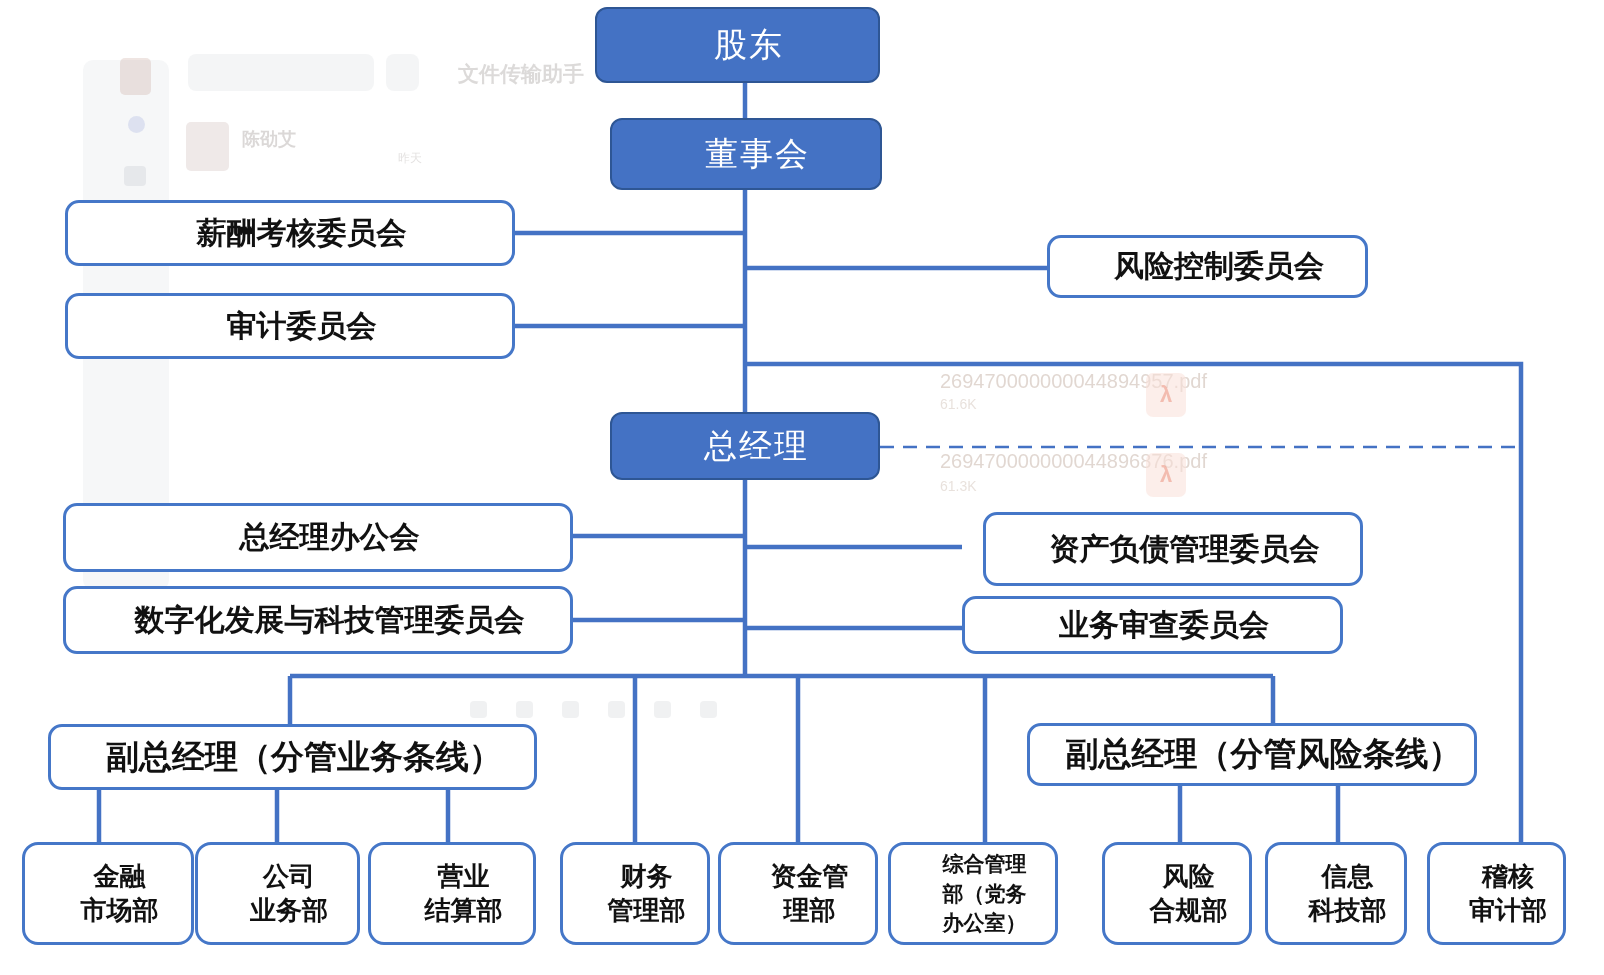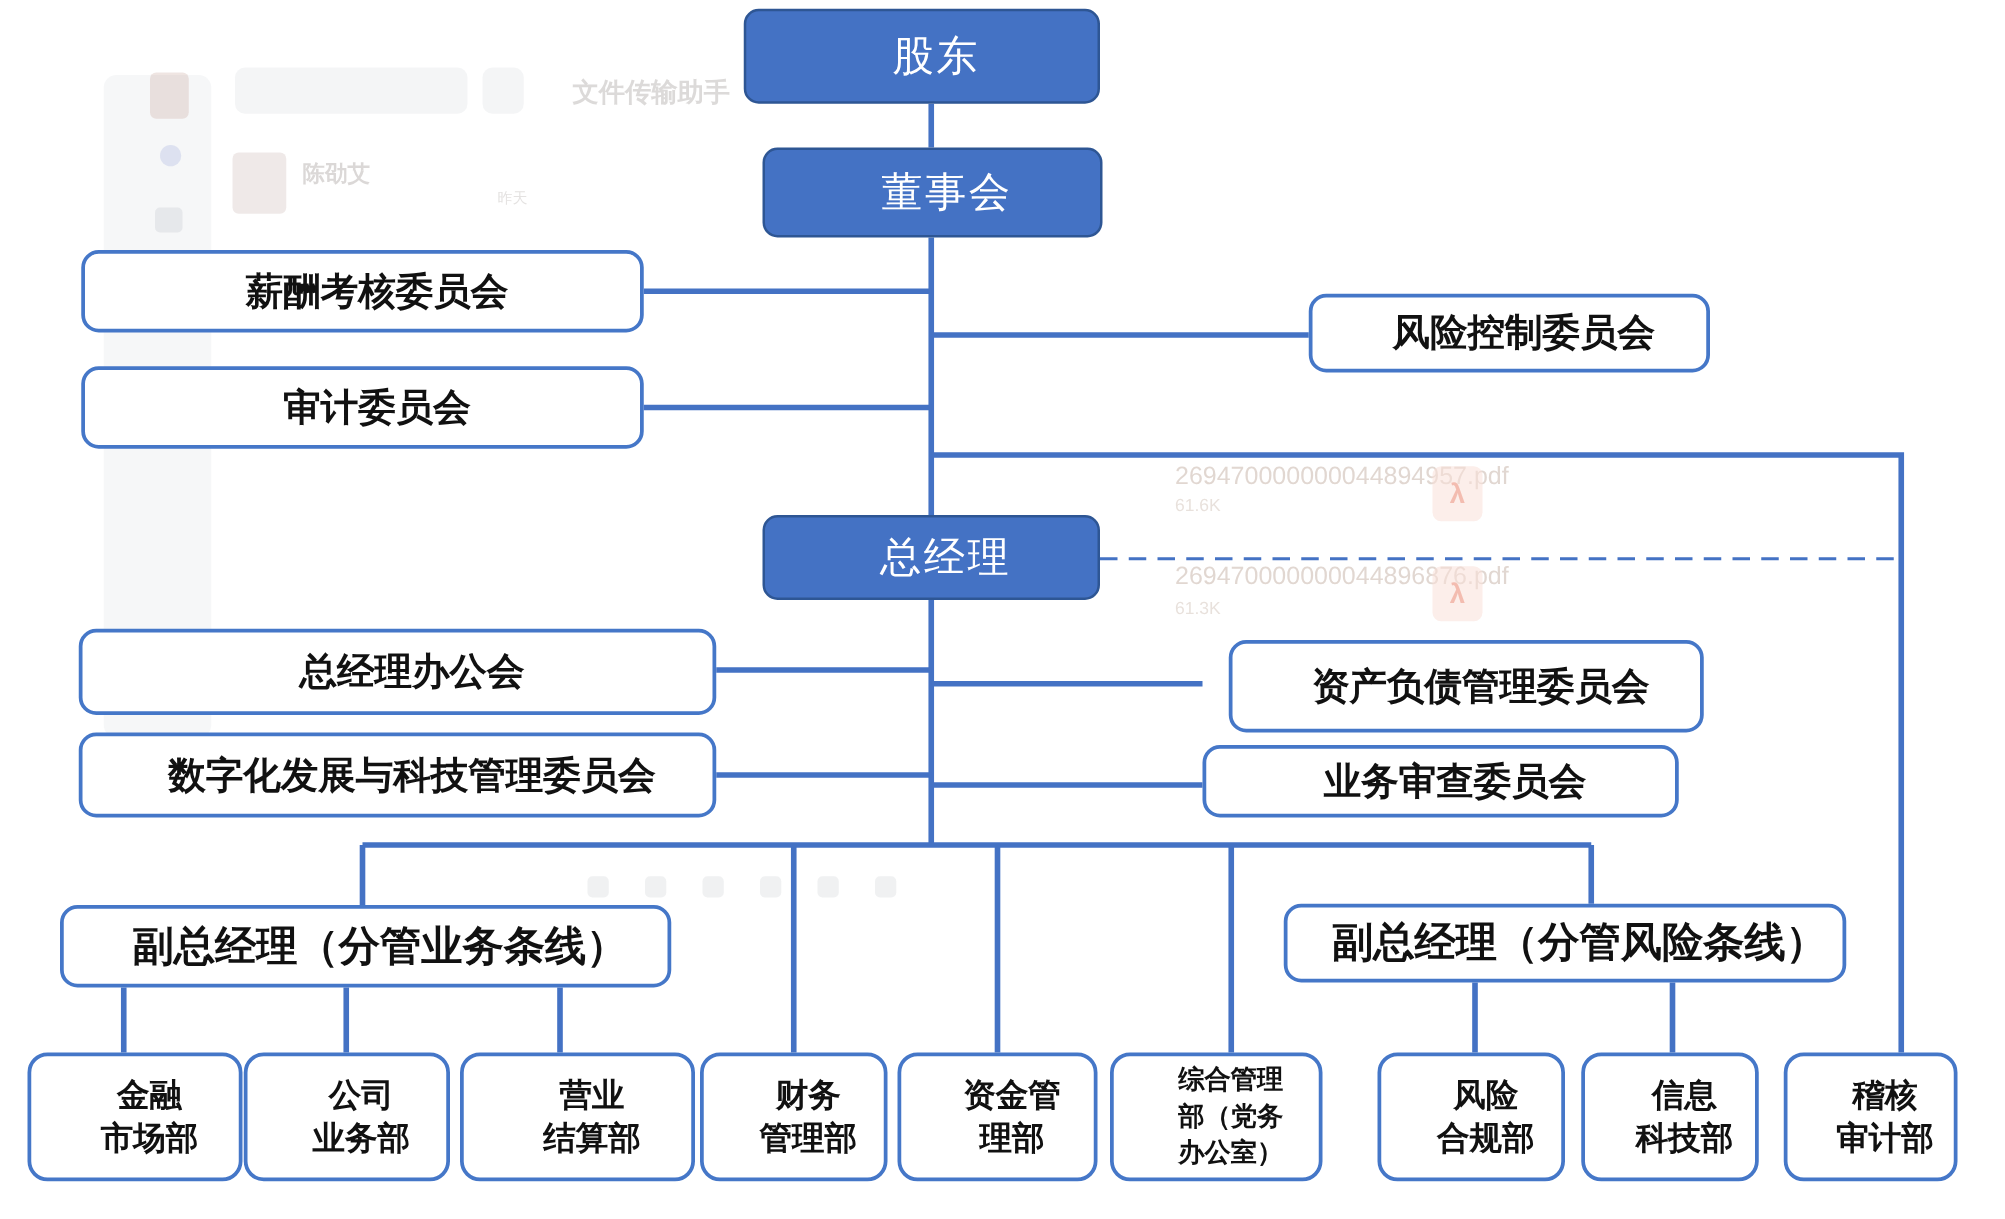--- a/index.html
+++ b/index.html
@@ -127,21 +127,21 @@
   <div class="node outline deputy" style="left:1027px;top:723px;width:450px;height:63px;">副总经理（分管风险条线）</div>
 
   <div class="node dept" style="left:22px;top:842px;width:172px;height:103px;">
     <span>金融</span>
     <span>市场部</span>
   </div>
   <div class="node dept" style="left:195px;top:842px;width:165px;height:103px;">
     <span>公司</span>
     <span>业务部</span>
   </div>
-  <div class="node dept" style="left:368px;top:842px;width:188px;height:103px;">
+  <div class="node dept" style="left:368px;top:842px;width:168px;height:103px;">
     <span>营业</span>
     <span>结算部</span>
   </div>
   <div class="node dept" style="left:560px;top:842px;width:150px;height:103px;">
     <span>财务</span>
     <span>管理部</span>
   </div>
   <div class="node dept" style="left:718px;top:842px;width:160px;height:103px;">
     <span>资金管</span>
     <span>理部</span>

